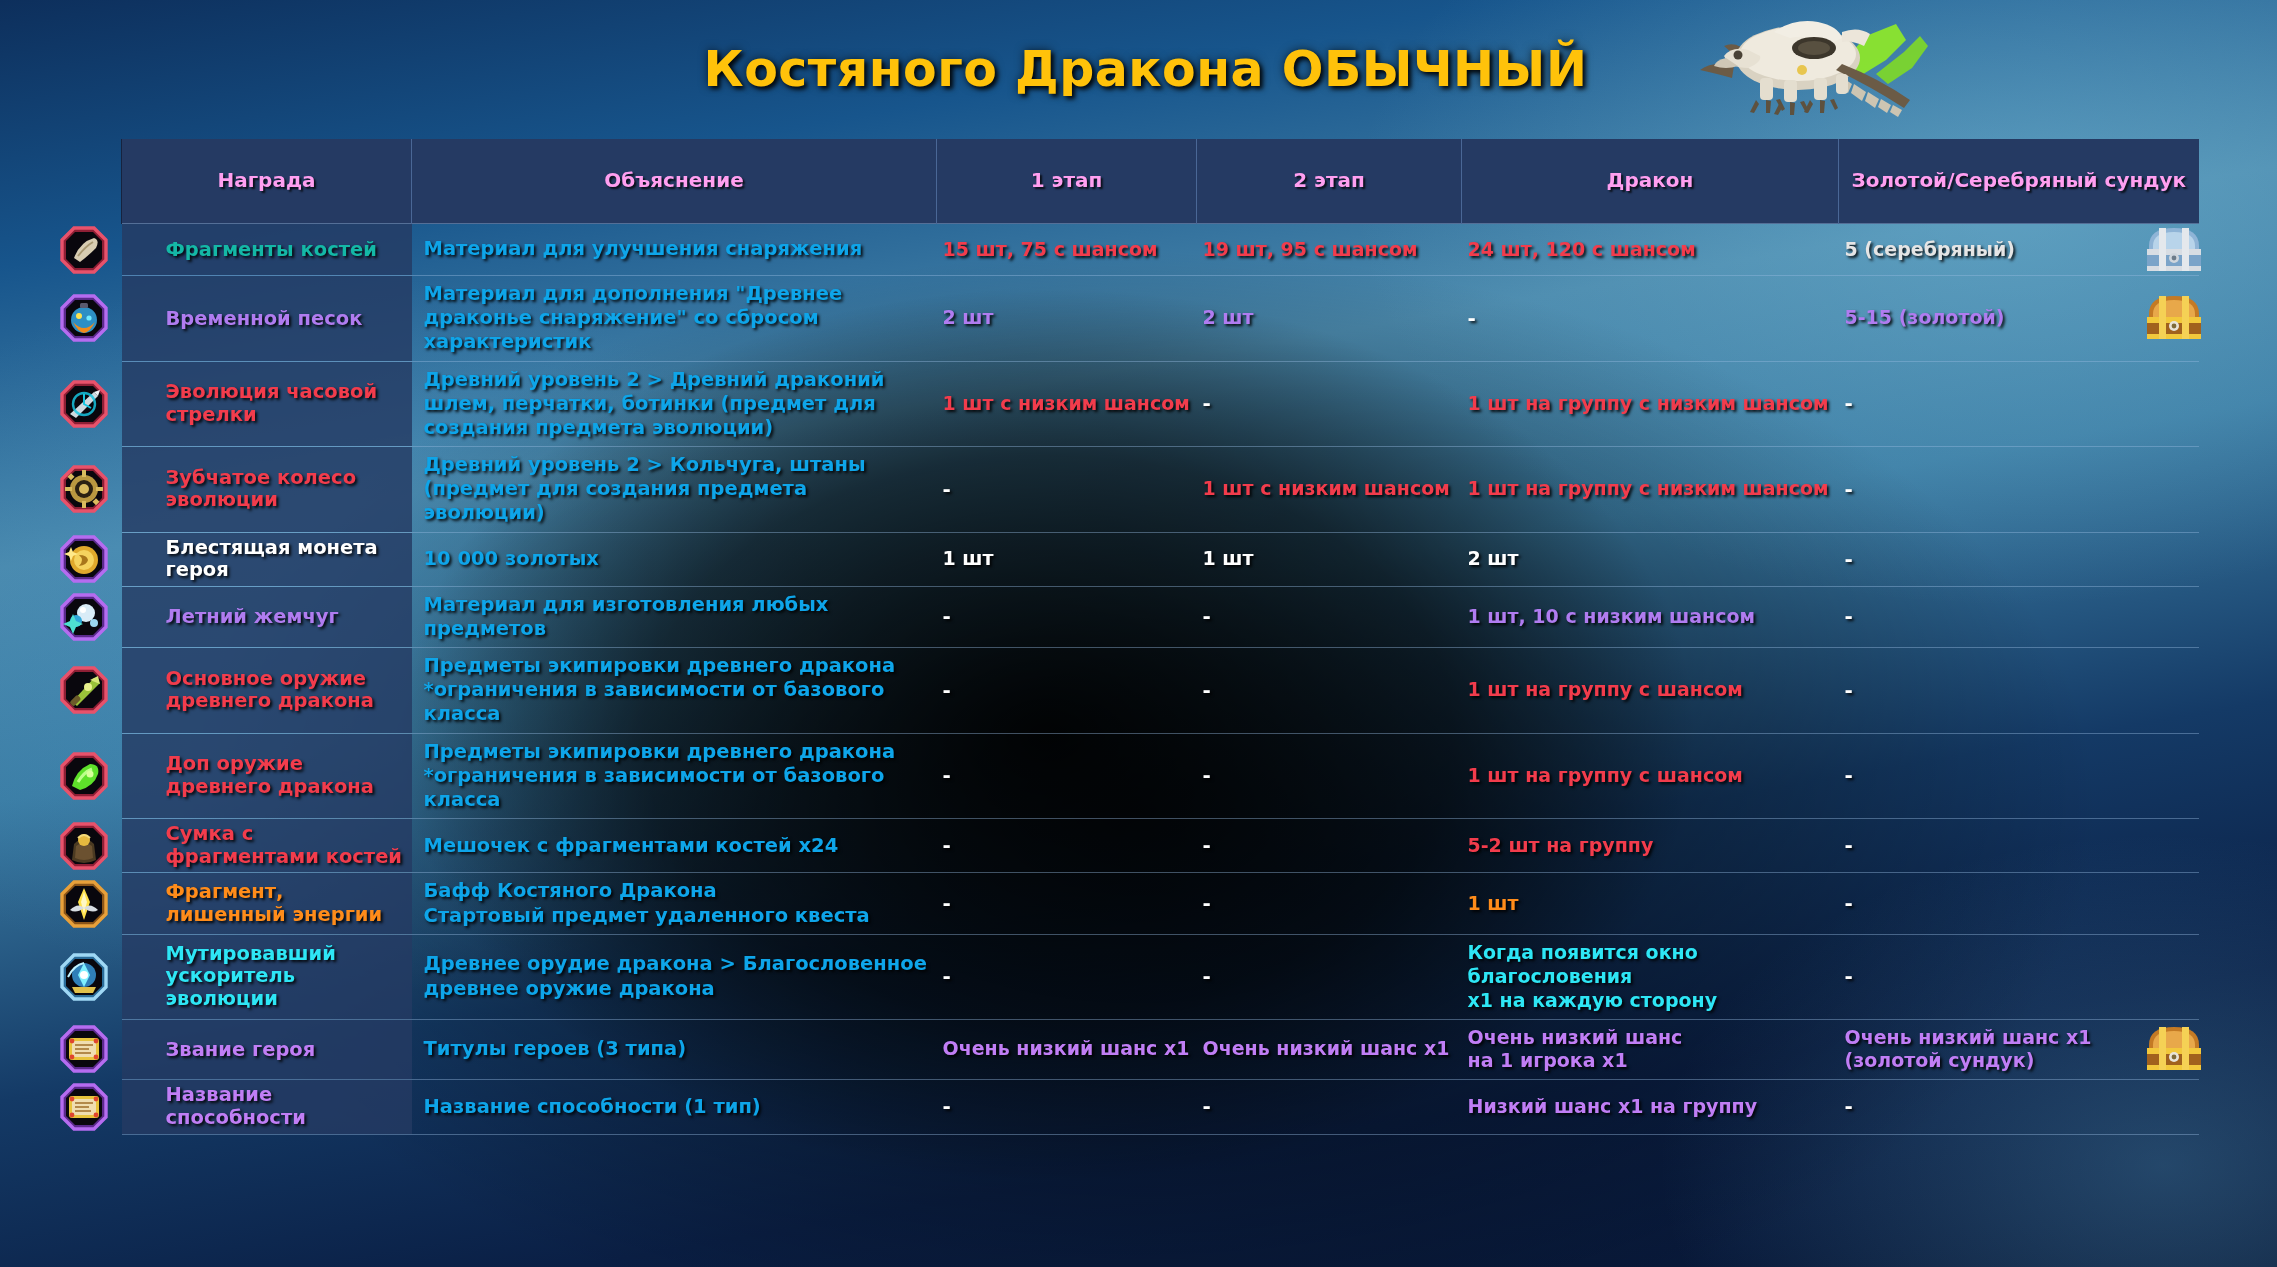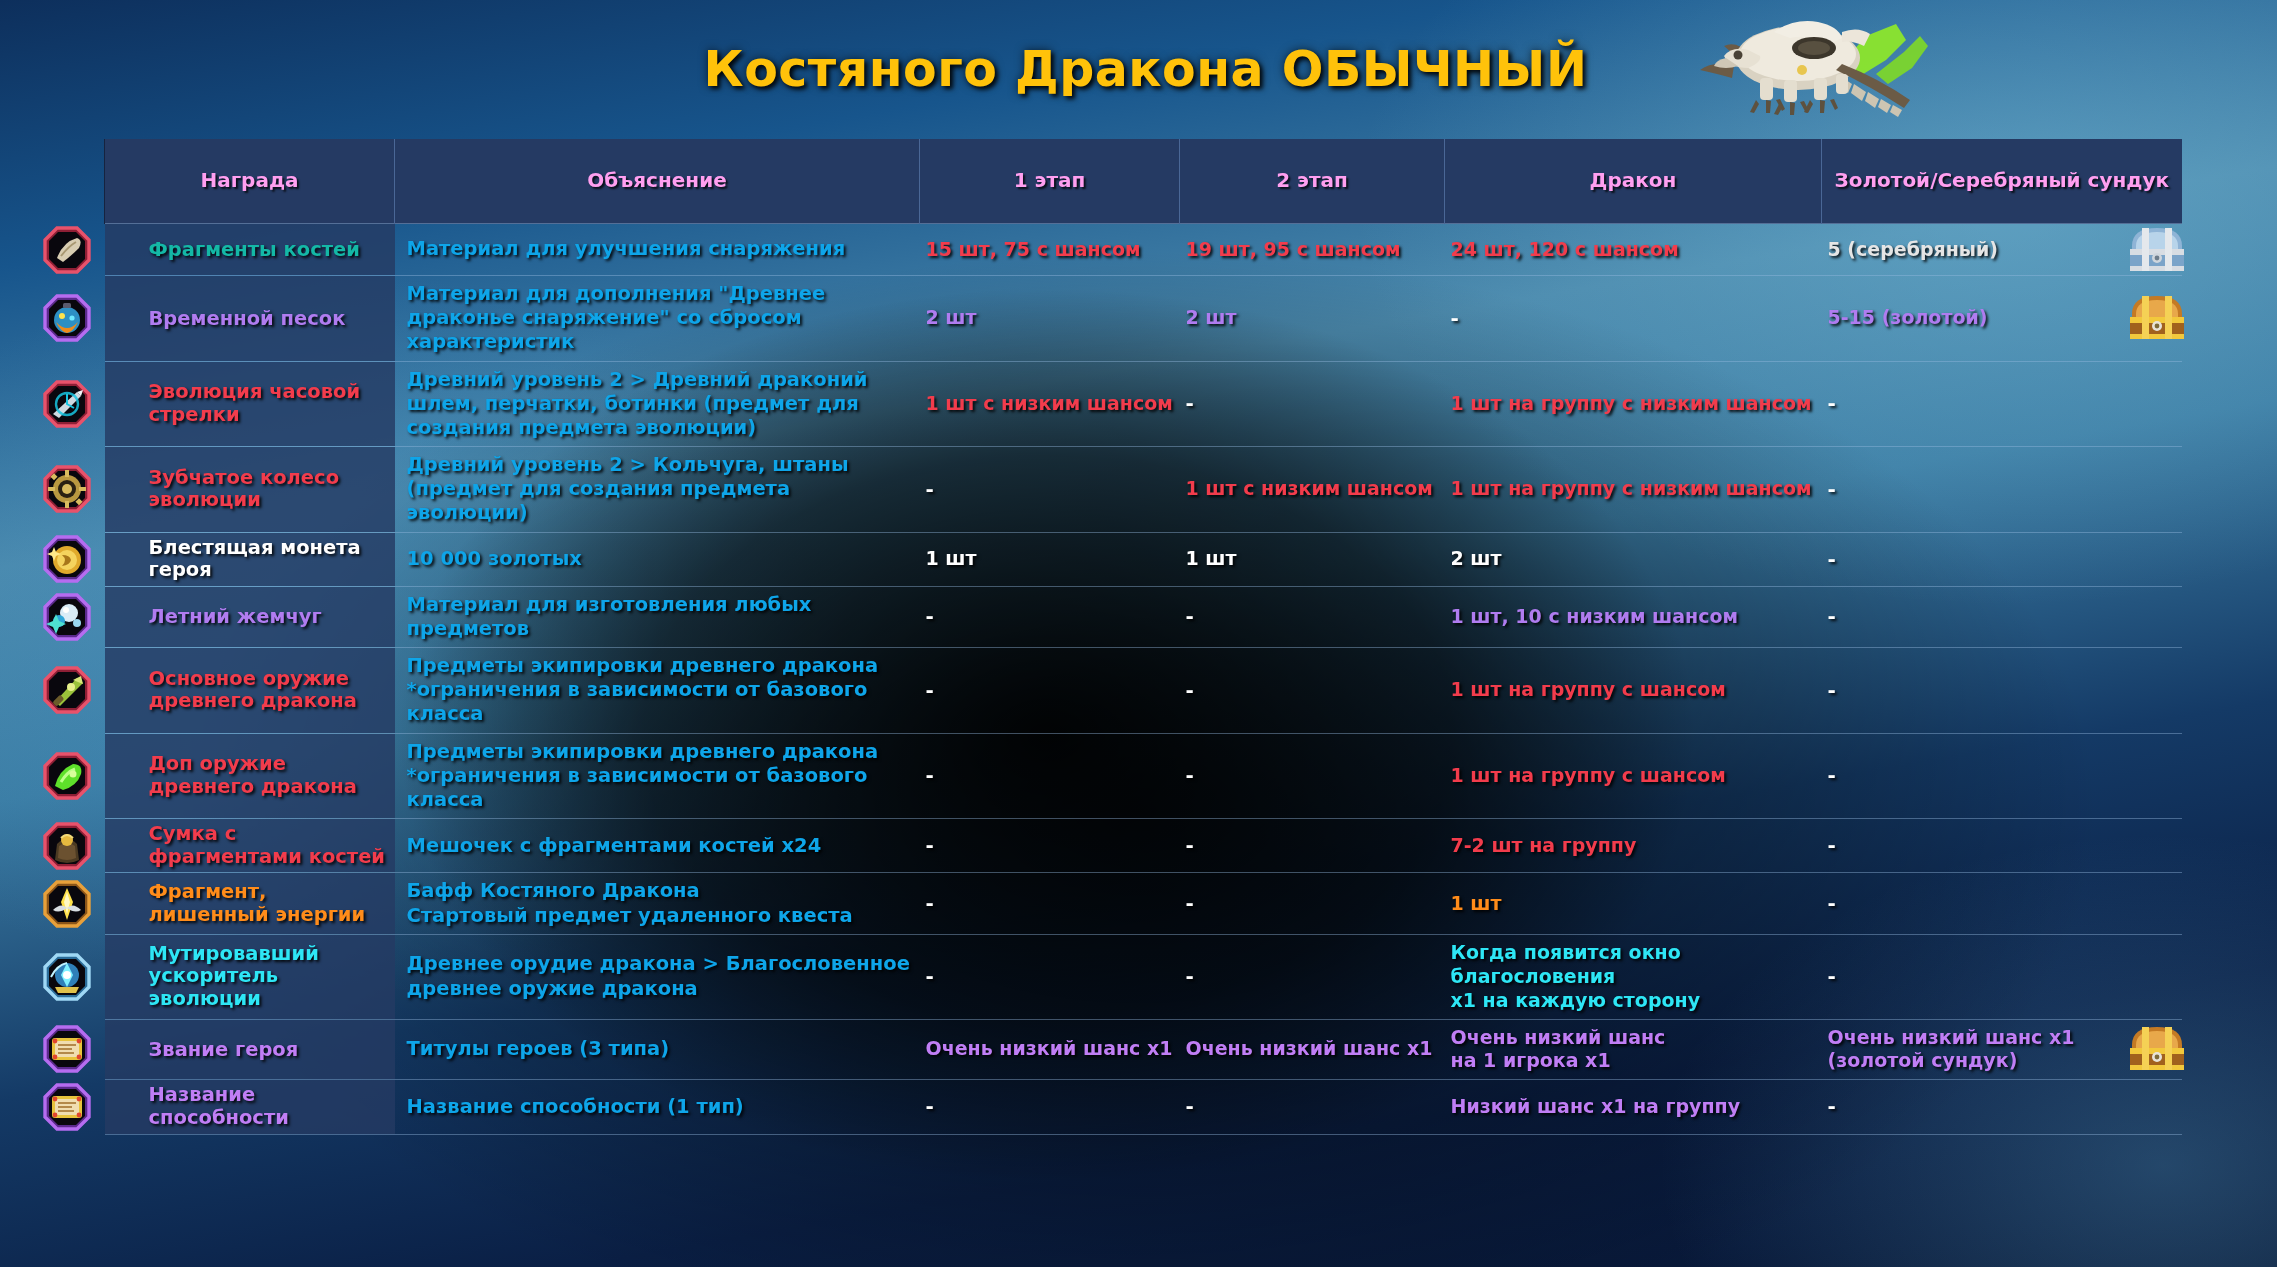--- a/index.html
+++ b/index.html
@@ -26,21 +26,21 @@
   .title-txt{font-size:49px;font-weight:900;letter-spacing:0.5px;white-space:nowrap;
       font-family:"DejaVu Sans","Liberation Sans",sans-serif;
       text-shadow:3px 3px 4px rgba(0,0,0,.85),0 0 10px rgba(0,0,0,.6);}
   .t-white{color:#ffffff;}
   .t-gold{color:#ffc20a;margin-left:14px;}
 
   
   #dragon{position:absolute;left:1690px;top:2px;width:260px;height:118px;z-index:7;}
 
   
-  #tbl{position:absolute;left:104px;top:139px;width:2077px;z-index:5;
+  #tbl{position:absolute;left:121px;top:139px;width:2077px;z-index:5;
        border-collapse:collapse;table-layout:fixed;}
   #tbl col.c0{width:290px}
   #tbl col.c1{width:525px}
   #tbl col.c2{width:260px}
   #tbl col.c3{width:265px}
   #tbl col.c4{width:377px}
   #tbl col.c5{width:360px}
 
   thead th{background:#253a63;color:#ff9ff0;font-size:20px;font-weight:900;
       padding:14px 6px;line-height:1.18;text-align:center;vertical-align:middle;
@@ -296,21 +296,21 @@
             <path d="M14 2 L34 2 L46 14 L46 34 L34 46 L14 46 L2 34 L2 14 Z" fill="#8e1f35" stroke="#e8526b" stroke-width="3.4"></path>
             <path d="M15 6 L33 6 L42 15 L42 33 L33 42 L15 42 L6 33 L6 15 Z" fill="#09070d"></path>
             <path d="M14 22 Q24 12 34 22 L36 38 Q24 44 12 38 Z" fill="#4b3a22"></path>
             <path d="M16 24 Q24 18 32 24 L33 36 Q24 40 15 36 Z" fill="#6b5130"></path>
             <circle cx="24" cy="18" r="6" fill="#e6b93f"></circle>
             <path d="M18 16 q6 -6 12 0" stroke="#f2d97a" stroke-width="2" fill="none"></path>
           </svg><span class="rname" style="color:#f23c4c">Сумка с фрагментами костей</span></td>
         <td class="desc">Мешочек с фрагментами костей x24</td>
         <td class="val"><span class="dash" style="">-</span></td>
         <td class="val"><span class="dash" style="">-</span></td>
-        <td class="val"><span class="" style="color:#f23c4c">7-2 шт на группу</span></td>
+        <td class="val"><span class="" style="color:#f23c4c">5-2 шт на группу</span></td>
         <td class="val"><span class="dash" style="">-</span></td>
       </tr>
       <tr>
         <td class="namecell"><svg class="icon" viewBox="0 0 48 48">
             <path d="M14 2 L34 2 L46 14 L46 34 L34 46 L14 46 L2 34 L2 14 Z" fill="#8a5418" stroke="#e8a03a" stroke-width="3.4"></path>
             <path d="M15 6 L33 6 L42 15 L42 33 L33 42 L15 42 L6 33 L6 15 Z" fill="#09070d"></path>
             <path d="M24 8 L30 22 L24 40 L18 22 Z" fill="#ffe14a"></path>
             <path d="M24 12 L27 22 L24 34 L21 22 Z" fill="#fff8c4"></path>
             <path d="M10 30 q8 -8 14 -2 q-8 6 -14 2z" fill="#d8dde2"></path>
             <path d="M38 30 q-8 -8 -14 -2 q8 6 14 2z" fill="#d8dde2"></path>

